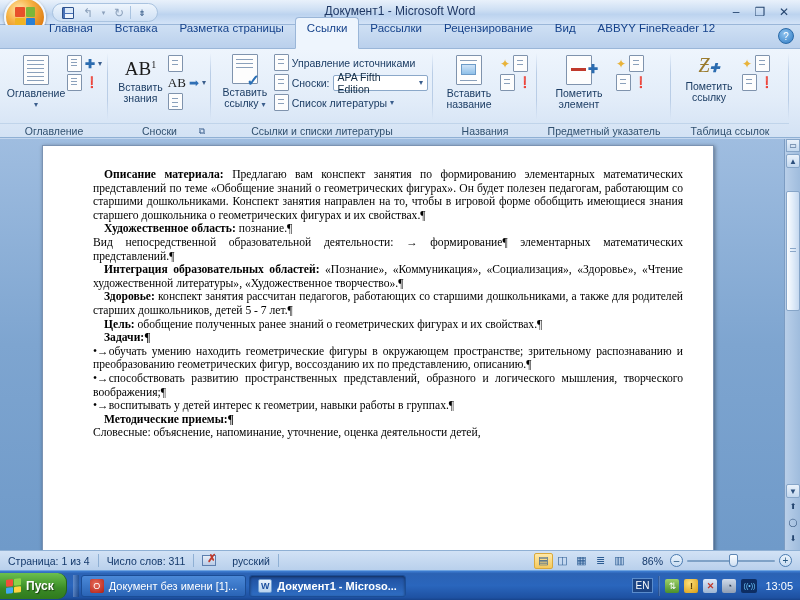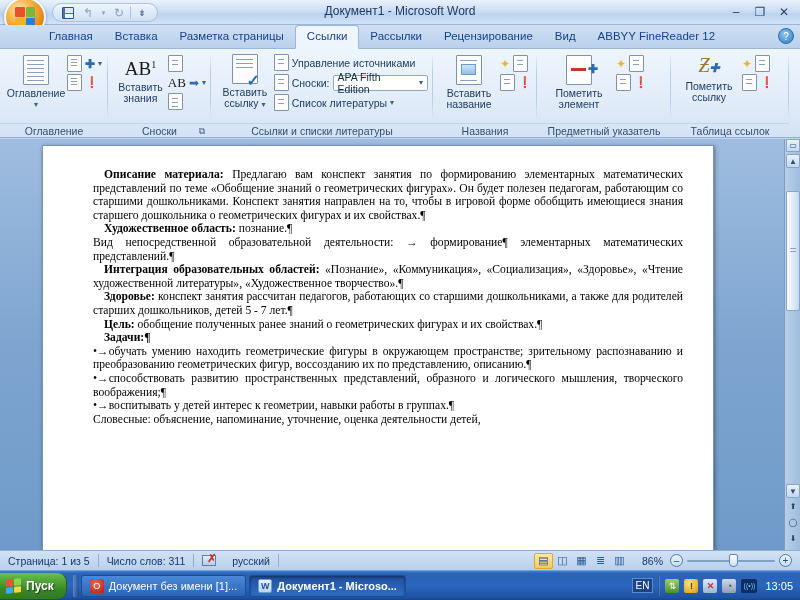--- a/index.html
+++ b/index.html
@@ -65,21 +65,21 @@
   }
 
   
   .tabstrip{
     position:relative; height:24px;
     background:linear-gradient(180deg,#cfe0f4 0%,#bad0ec 100%);
     border-bottom:1px solid #9ab6d8;
     display:flex; align-items:flex-end; padding-left:38px;
   }
   .tab{
-    padding:3px 11px 4px 11px; font-size:11.5px; color:#15428b; cursor:default;
+    padding:3px 11px 12px 11px; font-size:11.5px; color:#15428b; cursor:default;
     border-radius:4px 4px 0 0; line-height:15px;
   }
   .tab.active{
     background:#eef5fd; color:#15428b;
     border:1px solid #9ab6d8; border-bottom:1px solid #eef5fd;
     margin-bottom:-1px; position:relative; z-index:3;
   }
   .help-ico{
     position:absolute; right:6px; top:3px; width:16px;height:16px;border-radius:50%;
     background:radial-gradient(circle at 40% 35%,#8fc3ef,#2f7bc4);
@@ -526,37 +526,38 @@
           <p class="ind"><span class="b">Описание материала:</span><span> Предлагаю вам конспект занятия по формированию элементарных математических представлений по теме «Обобщение знаний о геометрических фигурах». Он будет полезен педагогам, работающим со старшими дошкольниками. Конспект занятия направлен на то, чтобы в игровой форме обобщить имеющиеся знания старшего дошкольника о геометрических фигурах и их свойствах.¶</span></p>
           <p class="ind"><span class="b">Художественное область:</span><span> познание.¶</span></p>
           <p class="ind"><span>Вид непосредственной образовательной деятельности:  →  формирование¶ элементарных математических представлений.¶</span></p>
           <p class="ind"><span class="b">Интеграция образовательных областей:</span><span> «Познание», «Коммуникация», «Социализация», «Здоровье», «Чтение художественной литературы», «Художественное творчество».¶</span></p>
           <p class="ind"><span class="b">Здоровье:</span><span> конспект занятия рассчитан педагогов, работающих со старшими дошкольниками, а также для родителей старших дошкольников, детей 5 - 7 лет.¶</span></p>
           <p class="ind"><span class="b">Цель:</span><span> обобщение полученных ранее знаний о геометрических фигурах и их свойствах.¶</span></p>
           <p class="ind"><span class="b">Задачи:¶</span></p>
           <p class="ind"><span>•→обучать умению находить геометрические фигуры в окружающем пространстве; зрительному распознаванию и преобразованию геометрических фигур, воссозданию их по представлению, описанию.¶</span></p>
           <p class="ind"><span>•→способствовать развитию пространственных представлений, образного и логического мышления, творческого воображения;¶</span></p>
           <p class="ind"><span>•→воспитывать у детей интерес к геометрии, навыки работы в группах.¶</span></p>
+          <p><span class="b">Методические приемы:¶</span></p>
           <p><span>Словесные: объяснение, напоминание, уточнение, оценка деятельности детей,</span></p>
         </div>
       </div>
 
       <div class="vscroll">
         <div class="splitbtn">▭</div>
         <div class="arrowbtn" style="top:15px">▲</div>
         <div class="thumb"></div>
         <div class="arrowbtn" style="bottom:52px">▼</div>
         <div class="navbtn" style="bottom:38px">⬆</div>
         <div class="navbtn" style="bottom:22px">◯</div>
         <div class="navbtn" style="bottom:6px">⬇</div>
       </div>
     </div>
 
     <div class="statusbar">
-      <div class="sb-item">Страница: 1 из 5</div>
+      <div class="sb-item">Страница: 1 из 4</div>
       <div class="sb-sep"></div>
       <div class="sb-item">Число слов: 311</div>
       <div class="sb-sep"></div>
       <div class="sb-item" style="display:flex;align-items:center">
         <span style="display:inline-block;width:14px;height:11px;background:linear-gradient(180deg,#e8eef8,#b9cbe6);border:1px solid #5d7fae;position:relative">
           <span style="position:absolute;left:4px;top:-3px;color:#c0392b;font-size:11px;font-weight:bold;line-height:11px">✗</span>
         </span>
       </div>
       <div class="sb-item">русский</div>
       <div class="sb-sep"></div>

